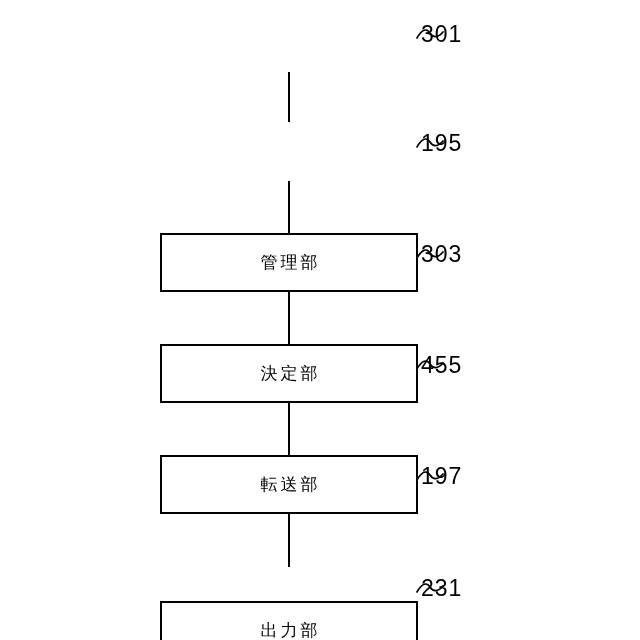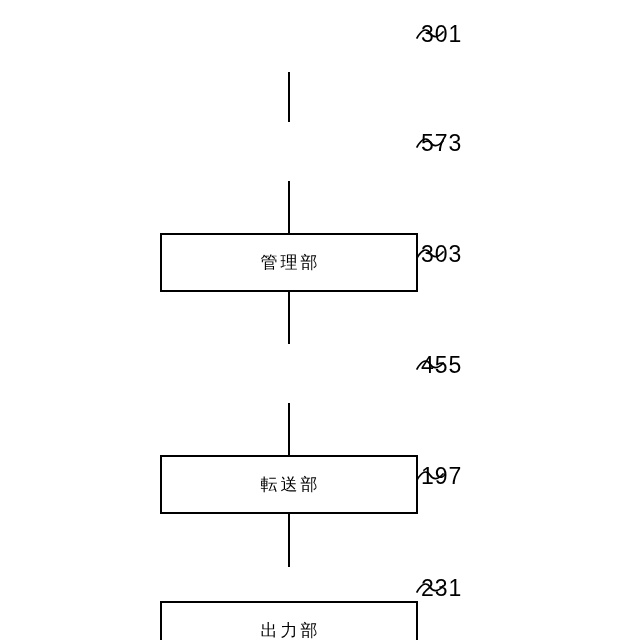--- a/index.html
+++ b/index.html
@@ -63,34 +63,37 @@
   <svg class="leader" style="top:27px" viewBox="0 0 28 16">
     <path d="M1,11 C6,2 11,1 14,6 C17,11 22,11 27,5" fill="none" stroke="#000000" stroke-width="1.7" stroke-linecap="round"></path>
   </svg>
   <span class="ref-label" style="top:21px">301</span>
 
   <div class="connector" style="top:72px;height:50px"></div>
 
   <svg class="leader" style="top:136px" viewBox="0 0 28 16">
     <path d="M1,11 C6,2 11,1 14,6 C17,11 22,11 27,5" fill="none" stroke="#000000" stroke-width="1.7" stroke-linecap="round"></path>
   </svg>
-  <span class="ref-label" style="top:130px">573</span>
+  <span class="ref-label" style="top:130px">195</span>
 
   <div class="connector" style="top:181px;height:52px"></div>
 
   <div class="block-box" style="top:233px">
     <span class="block-label">管理部</span>
   </div>
   <svg class="leader" style="top:247px" viewBox="0 0 28 16">
     <path d="M1,11 C6,2 11,1 14,6 C17,11 22,11 27,5" fill="none" stroke="#000000" stroke-width="1.7" stroke-linecap="round"></path>
   </svg>
   <span class="ref-label" style="top:241px">303</span>
 
   <div class="connector" style="top:292px;height:52px"></div>
 
+  <div class="block-box" style="top:344px">
+    <span class="block-label">決定部</span>
+  </div>
   <svg class="leader" style="top:358px" viewBox="0 0 28 16">
     <path d="M1,11 C6,2 11,1 14,6 C17,11 22,11 27,5" fill="none" stroke="#000000" stroke-width="1.7" stroke-linecap="round"></path>
   </svg>
   <span class="ref-label" style="top:352px">455</span>
 
   <div class="connector" style="top:403px;height:52px"></div>
 
   <div class="block-box" style="top:455px">
     <span class="block-label">転送部</span>
   </div>

